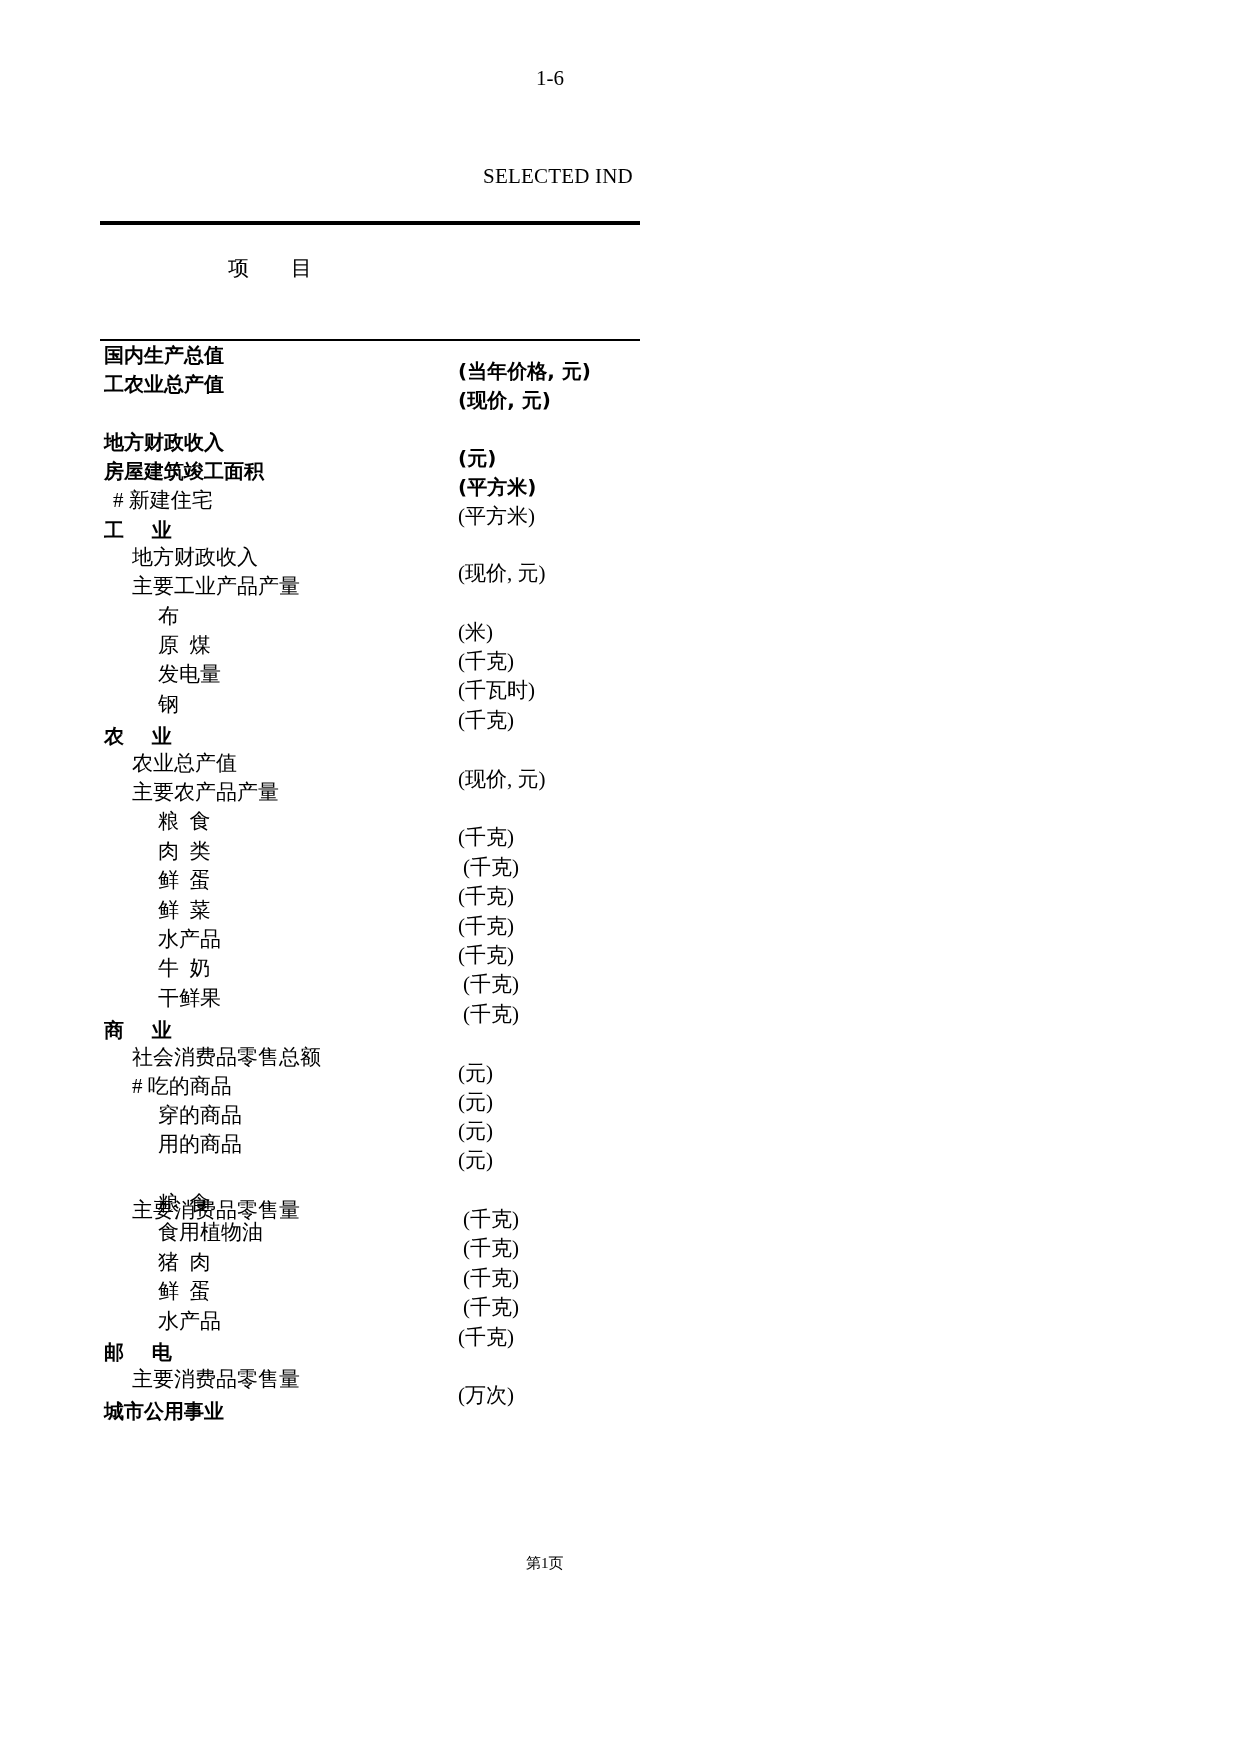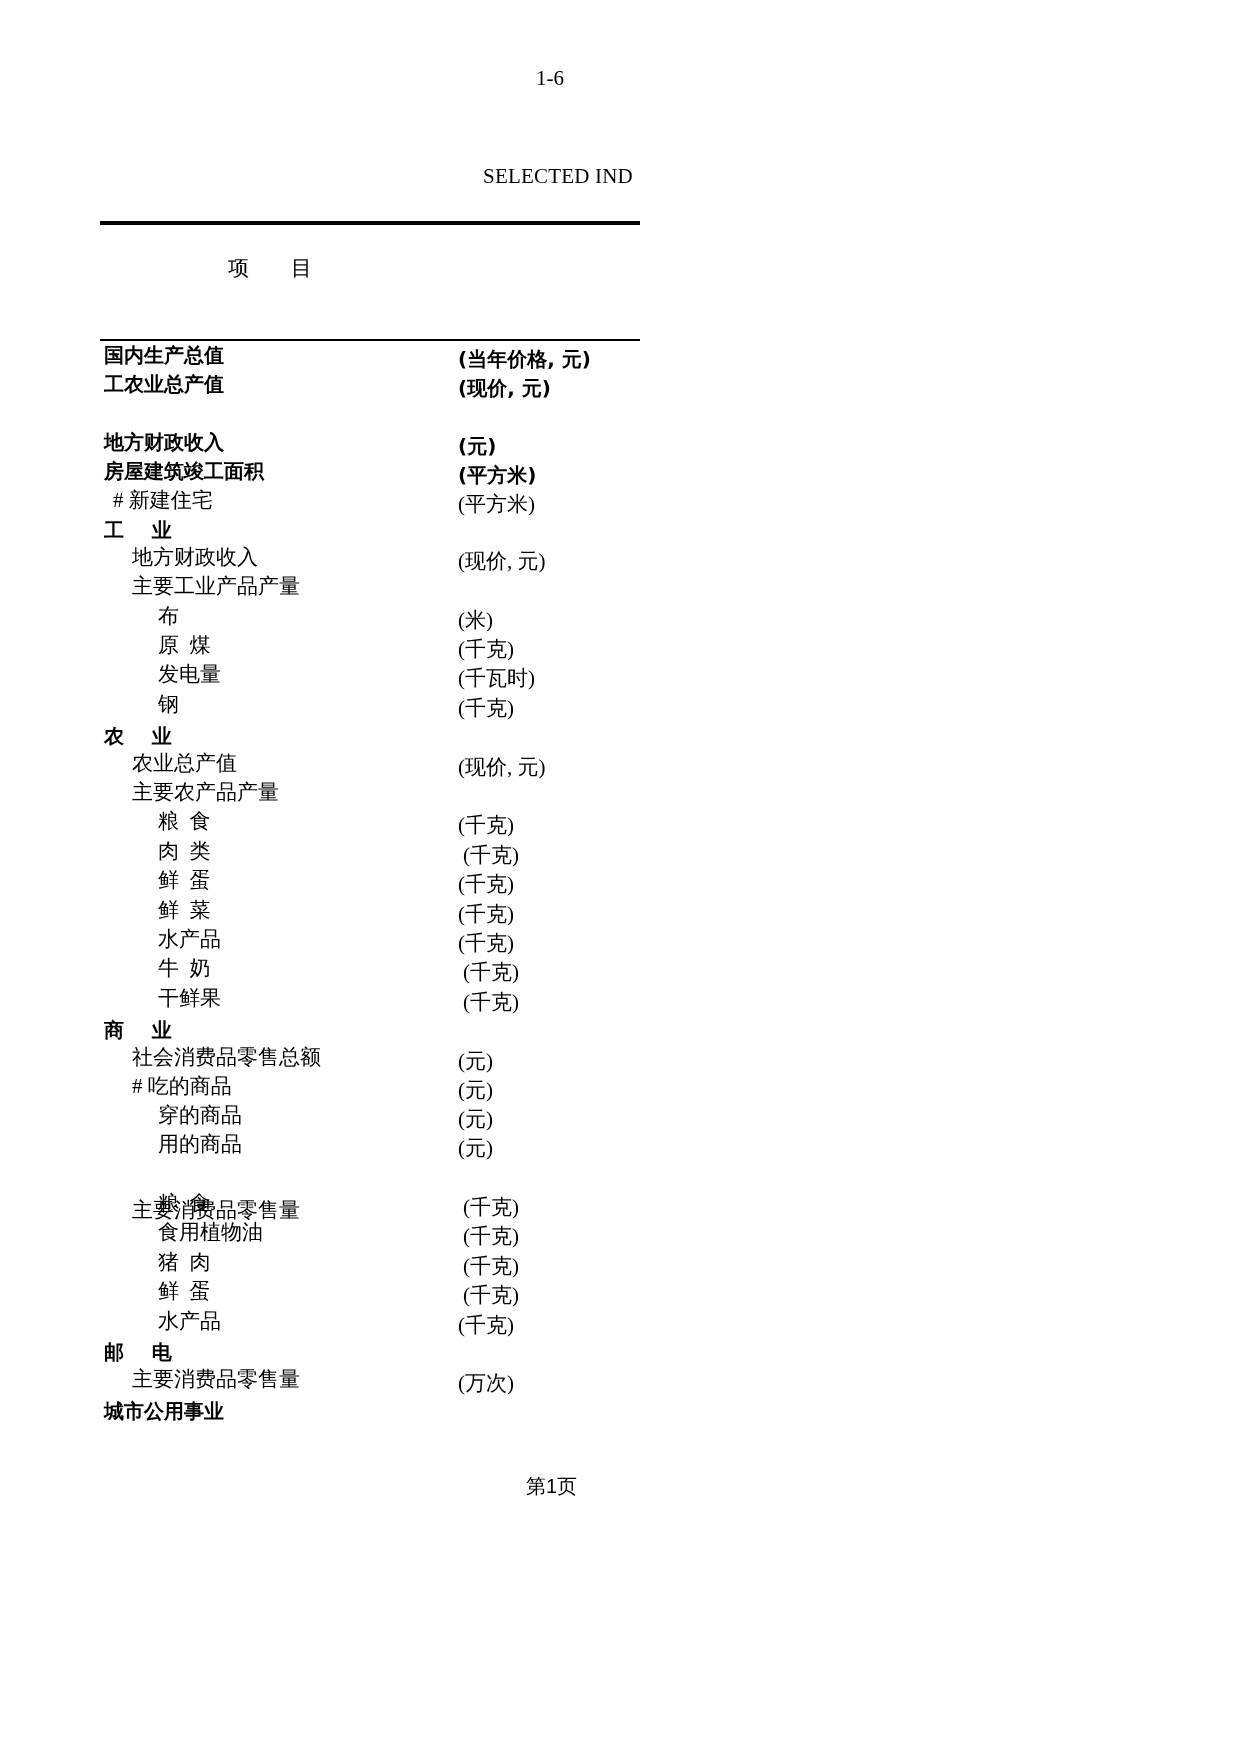--- a/index.html
+++ b/index.html
@@ -6,30 +6,30 @@
     body { width: 1240px; height: 1754px; position: relative; overflow: hidden;
            font-family: "Liberation Serif", "DejaVu Serif", serif; color: #000; }
     .page-num { position: absolute; left: 0; width: 1240px; top: 66px; text-align: left; }
     .page-num span { position: absolute; left: 536px; font-size: 21px; }
     .title-en { position: absolute; left: 483px; top: 164px; font-size: 21px; letter-spacing: 0.2px; white-space: nowrap; }
     .rule-thick { position: absolute; left: 100px; width: 540px; top: 221px; height: 4px; background: #000; }
     .rule-thin { position: absolute; left: 100px; width: 540px; top: 339px; height: 2px; background: #000; }
     .col-header { position: absolute; top: 254px; left: 228px; font-size: 21px; white-space: pre; }
     .row { position: absolute; left: 0; width: 700px; height: 29px; }
     .row .label { position: absolute; top: 0; font-size: 21px; white-space: pre; line-height: 29px; }
-    .row .unit { position: absolute; top: 4px; font-size: 21px; white-space: pre; line-height: 29px; text-align: center; }
+    .row .unit { position: absolute; top: 16px; font-size: 21px; white-space: pre; line-height: 29px; text-align: center; }
     .row.bold .label, .row.bold .unit { font-family: "DejaVu Sans", "Liberation Sans", sans-serif; font-weight: bold; font-size: 20px; }
     .lvl0 { left: 104px; }
     .lvl0h { left: 113px; }
     .lvl1 { left: 132px; }
     .lvl2 { left: 158px; }
     .u0 { left: 458px; }
     .u1 { left: 463px; }
-    .footer { position: absolute; top: 1473px; left: 526px; font-size: 20px;
-              font-family: Liberation Sans, sans-serif; }
+    .footer { position: absolute; top: 1554px; left: 526px; font-size: 15px;
+              font-family: Liberation Serif, serif; }
   </style>
 </head>
 <body>
 
 <div class="page-num">
   <span>1-6</span>
 </div>
 
 <div class="title-en">SELECTED IND</div>
 

